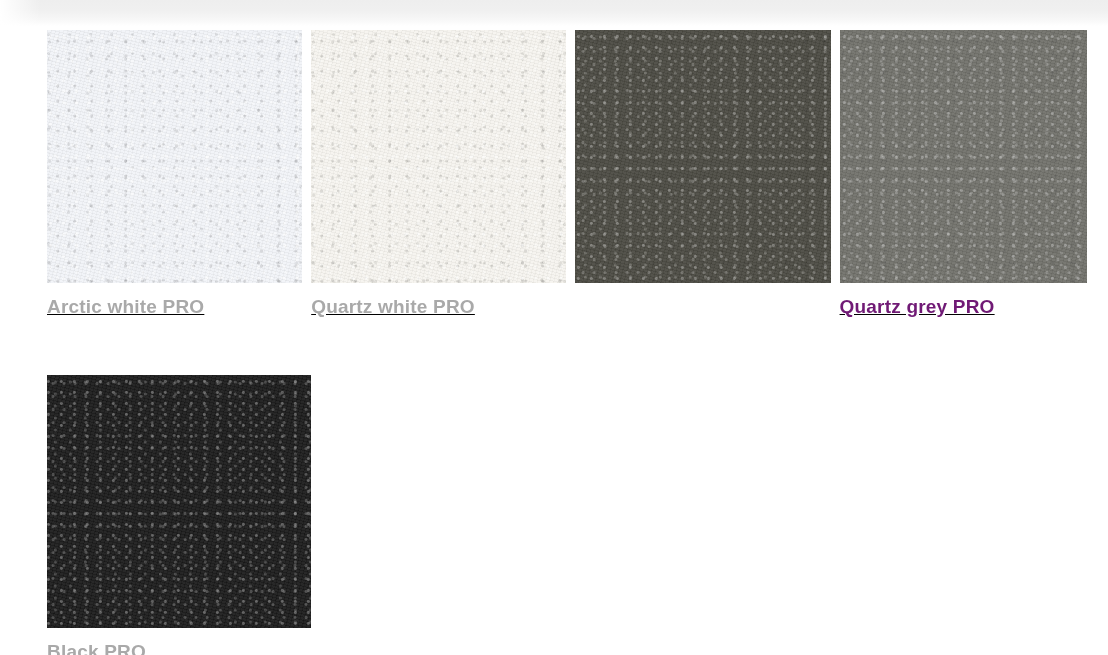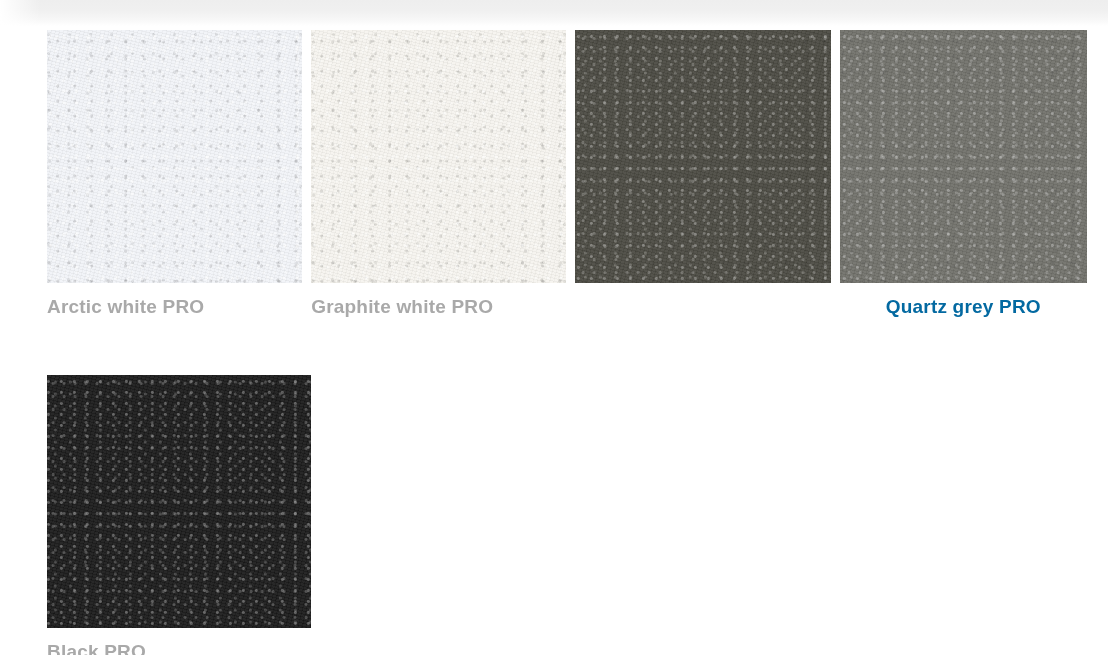--- a/index.html
+++ b/index.html
@@ -39,20 +39,21 @@
   .swatch-grid {
     position: absolute;
     top: 30px;
     left: 47px;
     width: 1040px;
   }
 
   .swatch-row {
     display: flex;
     align-items: flex-start;
+    text-decoration: underline;
   }
   .swatch-row.row-2 {
     margin-top: 57px;
   }
 
   .swatch-cell {
     width: 264px;
     margin-right: 9px;
     display: flex;
     flex-direction: column;
@@ -119,36 +120,36 @@
         <div class="grain2"></div>
       </div>
       <div class="swatch-label" style="color: rgb(169, 169, 169);">Arctic white PRO</div>
     </div>
 
     <div class="swatch-cell">
       <div class="swatch-tile light" style="background-color: rgb(246, 244, 238);">
         <div class="grain"></div>
         <div class="grain2"></div>
       </div>
-      <div class="swatch-label" style="color: rgb(169, 169, 169);">Graphite white PRO</div>
+      <div class="swatch-label" style="color: rgb(169, 169, 169);">Quartz white PRO</div>
     </div>
 
     <div class="swatch-cell">
       <div class="swatch-tile dark" style="background-color: rgb(73, 72, 64);">
         <div class="grain"></div>
         <div class="grain2"></div>
       </div>
     </div>
 
     <div class="swatch-cell wide">
       <div class="swatch-tile dark" style="background-color: rgb(111, 111, 105);">
         <div class="grain"></div>
         <div class="grain2"></div>
       </div>
-      <div class="swatch-label" style="color: #0369a1; text-align: center;">Quartz grey PRO</div>
+      <div class="swatch-label" style="color: #701a75;">Quartz grey PRO</div>
     </div>
 
   </div>
 
   <div class="swatch-row row-2">
 
     <div class="swatch-cell">
       <div class="swatch-tile dark" style="background-color: rgb(25, 25, 25);">
         <div class="grain"></div>
         <div class="grain2"></div>

